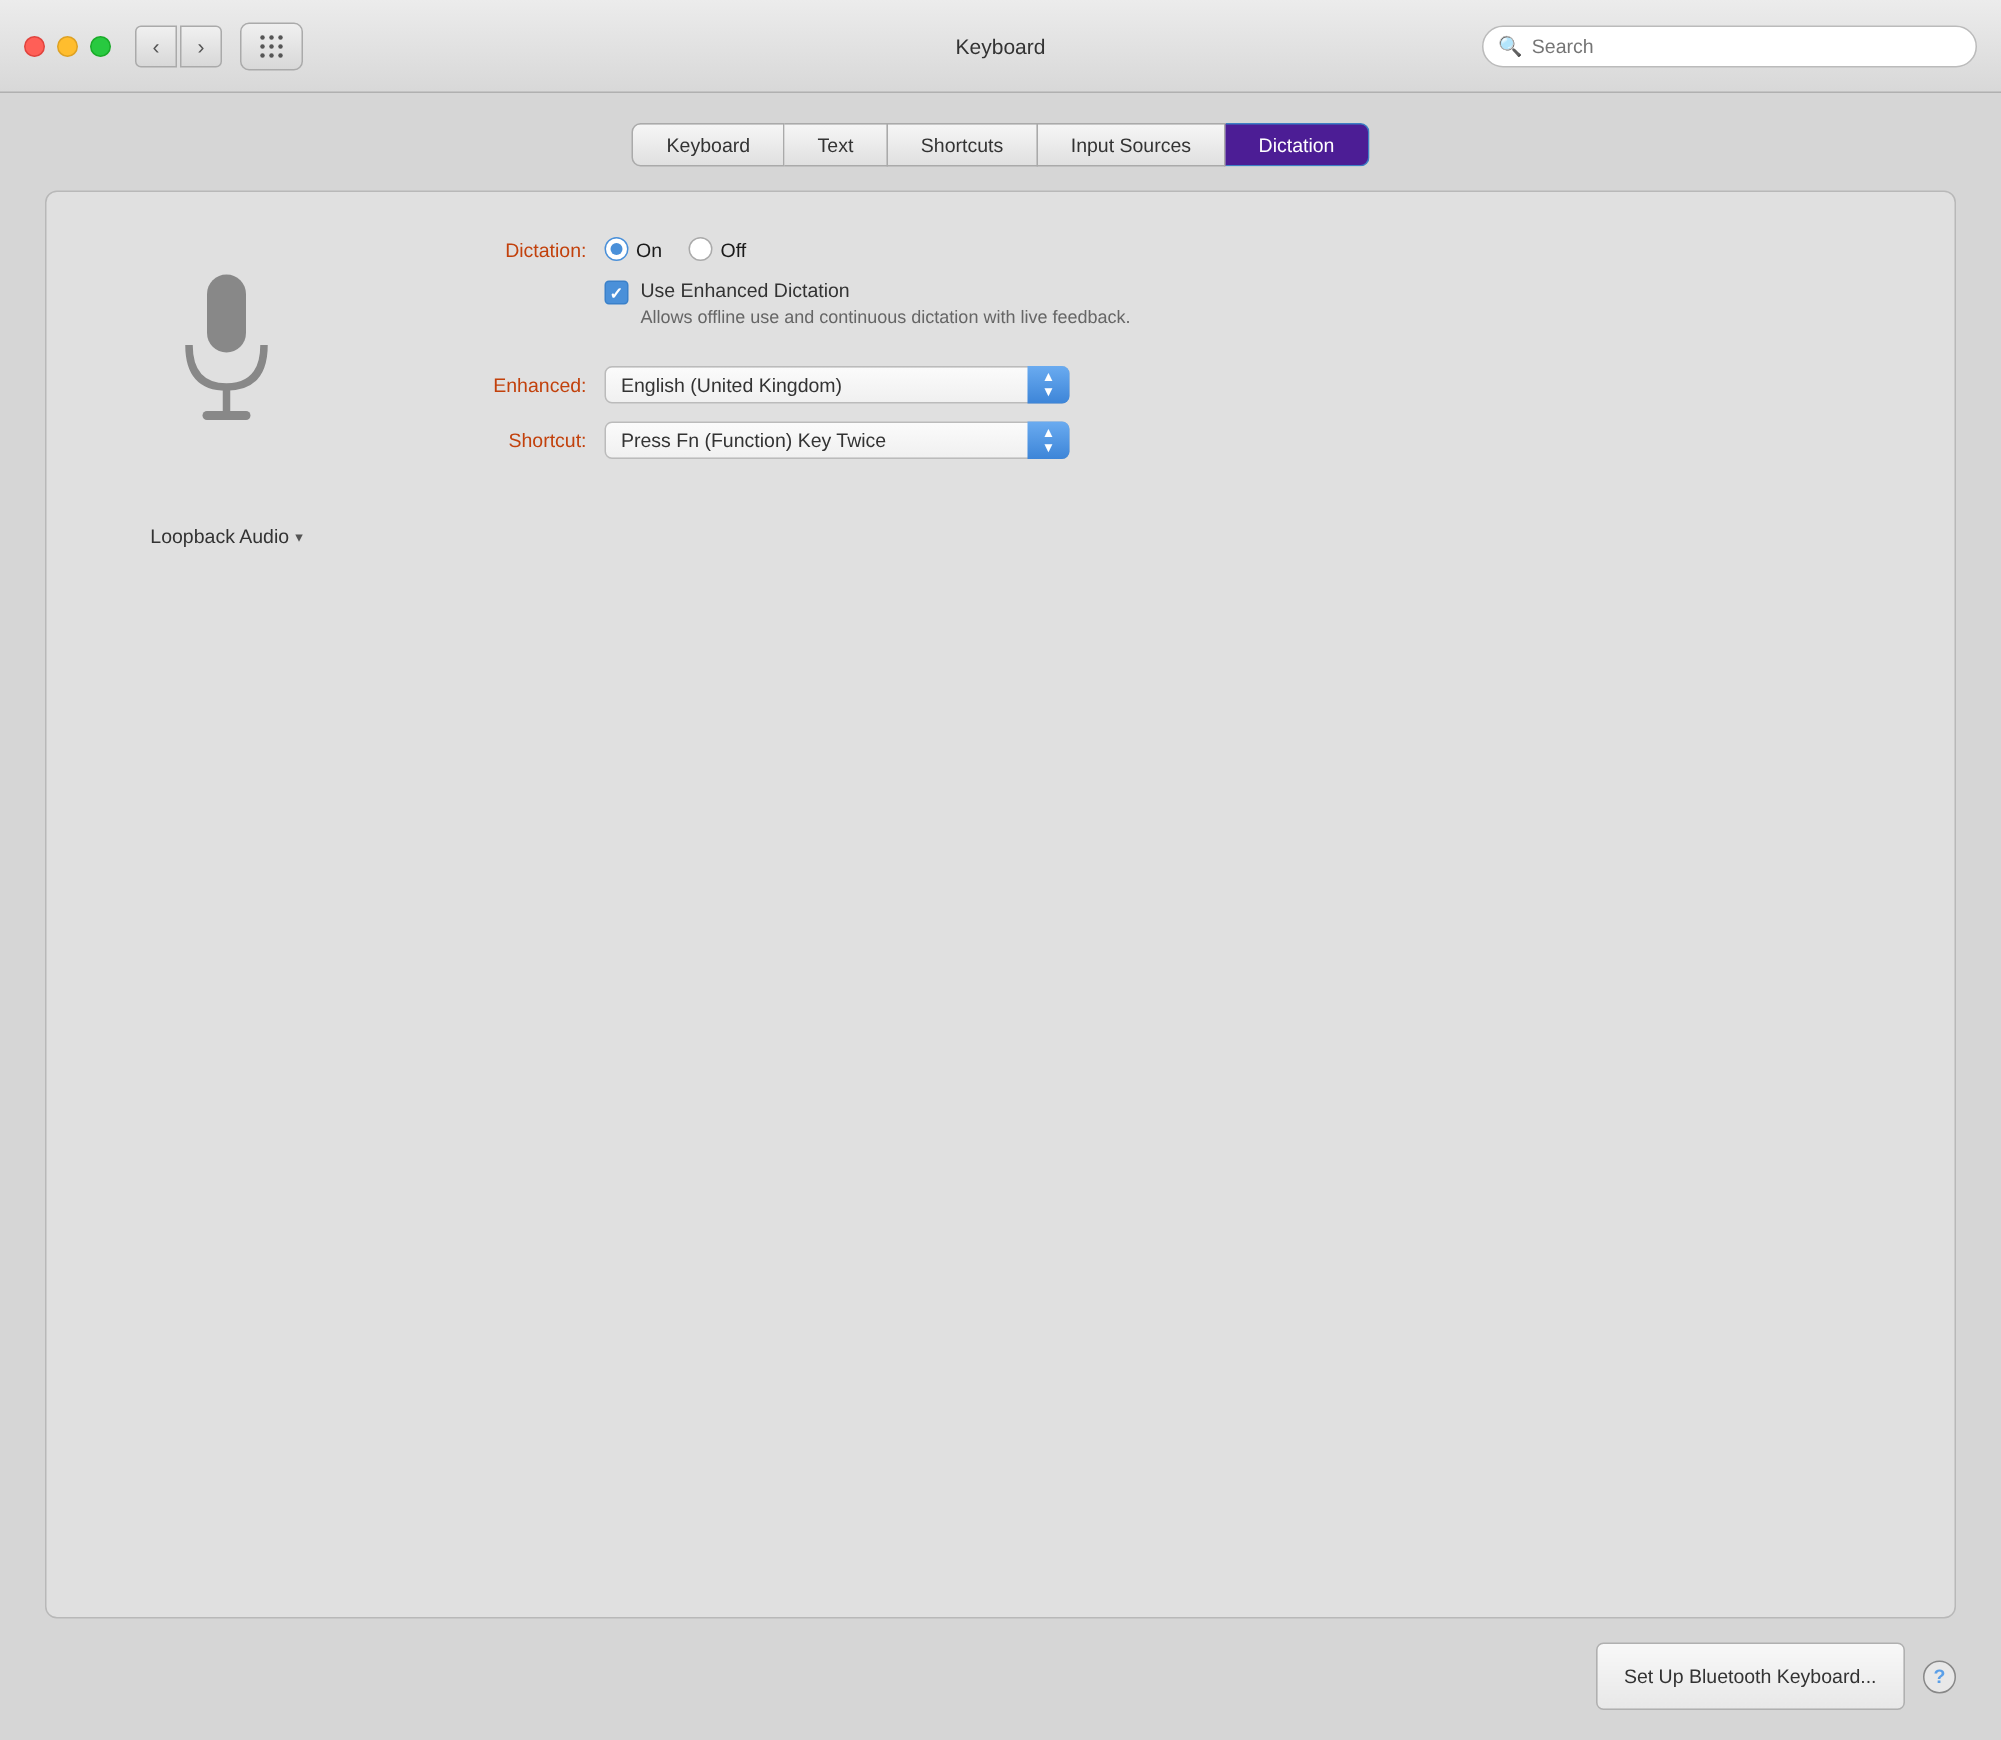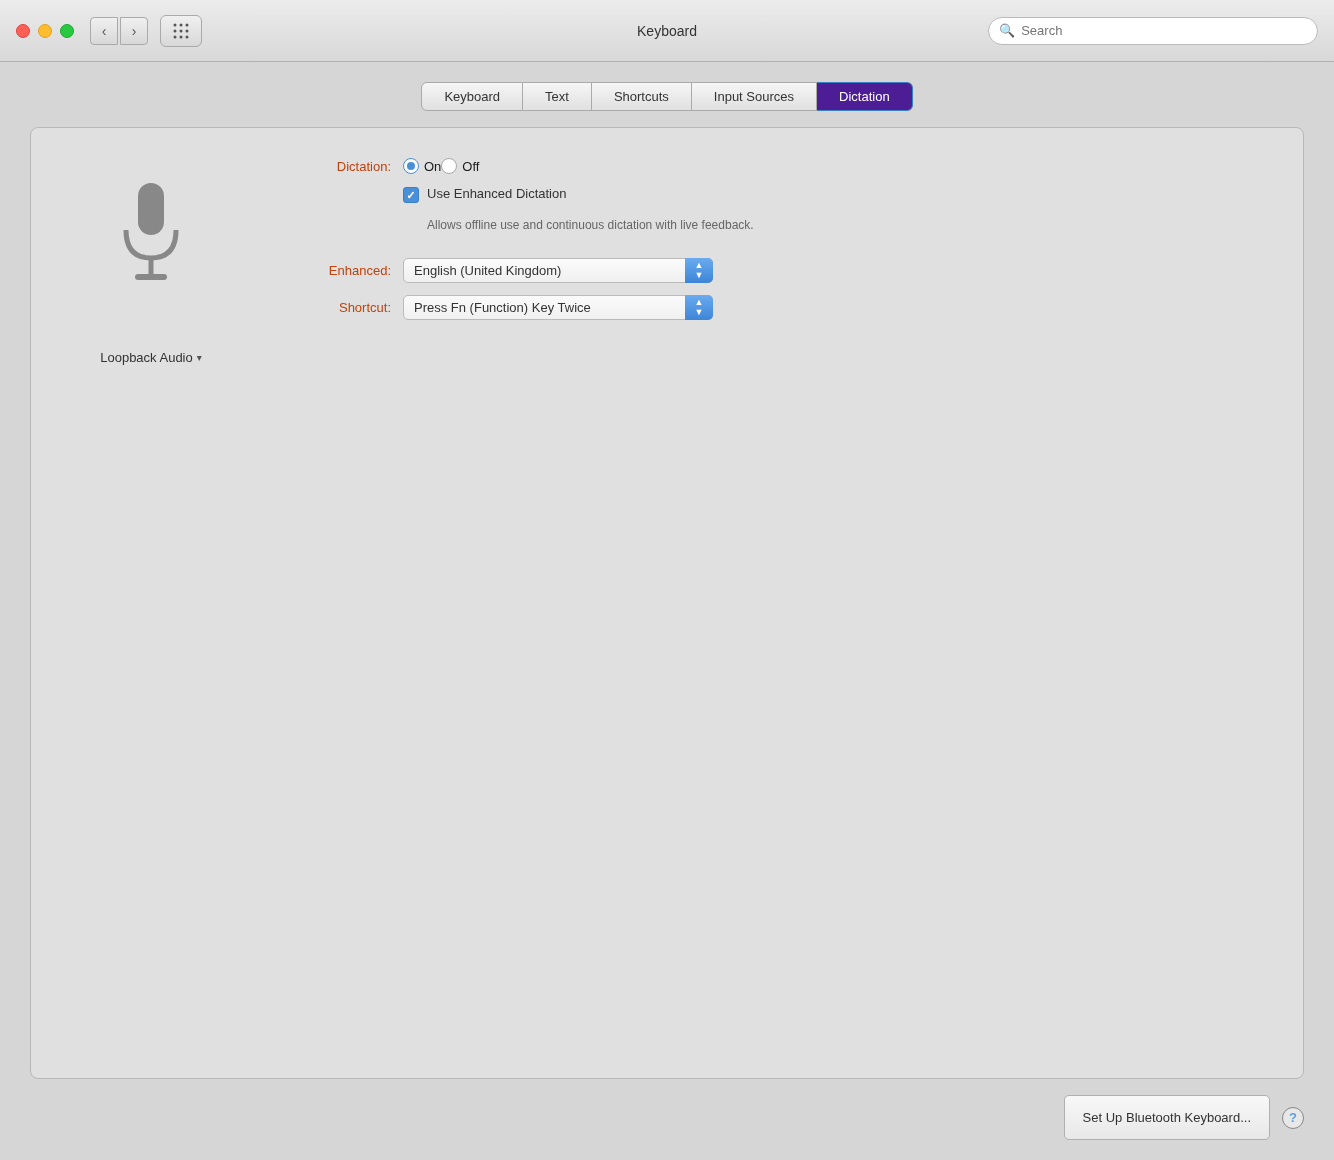--- a/index.html
+++ b/index.html
@@ -201,20 +201,21 @@
       text-align: right;
       font-size: 13px;
       color: #c2410c;
       margin-right: 12px;
       font-weight: 500;
     }
 
     .radio-group {
       display: flex;
       align-items: center;
+      gap: 18px;
     }
     .radio-option {
       display: flex;
       align-items: center;
       gap: 5px;
       cursor: pointer;
       font-size: 13px;
     }
 
     
@@ -268,21 +269,21 @@
     }
 
     .checkbox-text {
       font-size: 13px;
       color: #333;
     }
     .checkbox-subtext {
       font-size: 12px;
       color: #666;
       line-height: 1.4;
-      margin-top: 16px;
+      margin-top: 2px;
     }
 
     
     .select-wrapper {
       position: relative;
       display: inline-block;
     }
     .select-control {
       appearance: none;
       -webkit-appearance: none;

